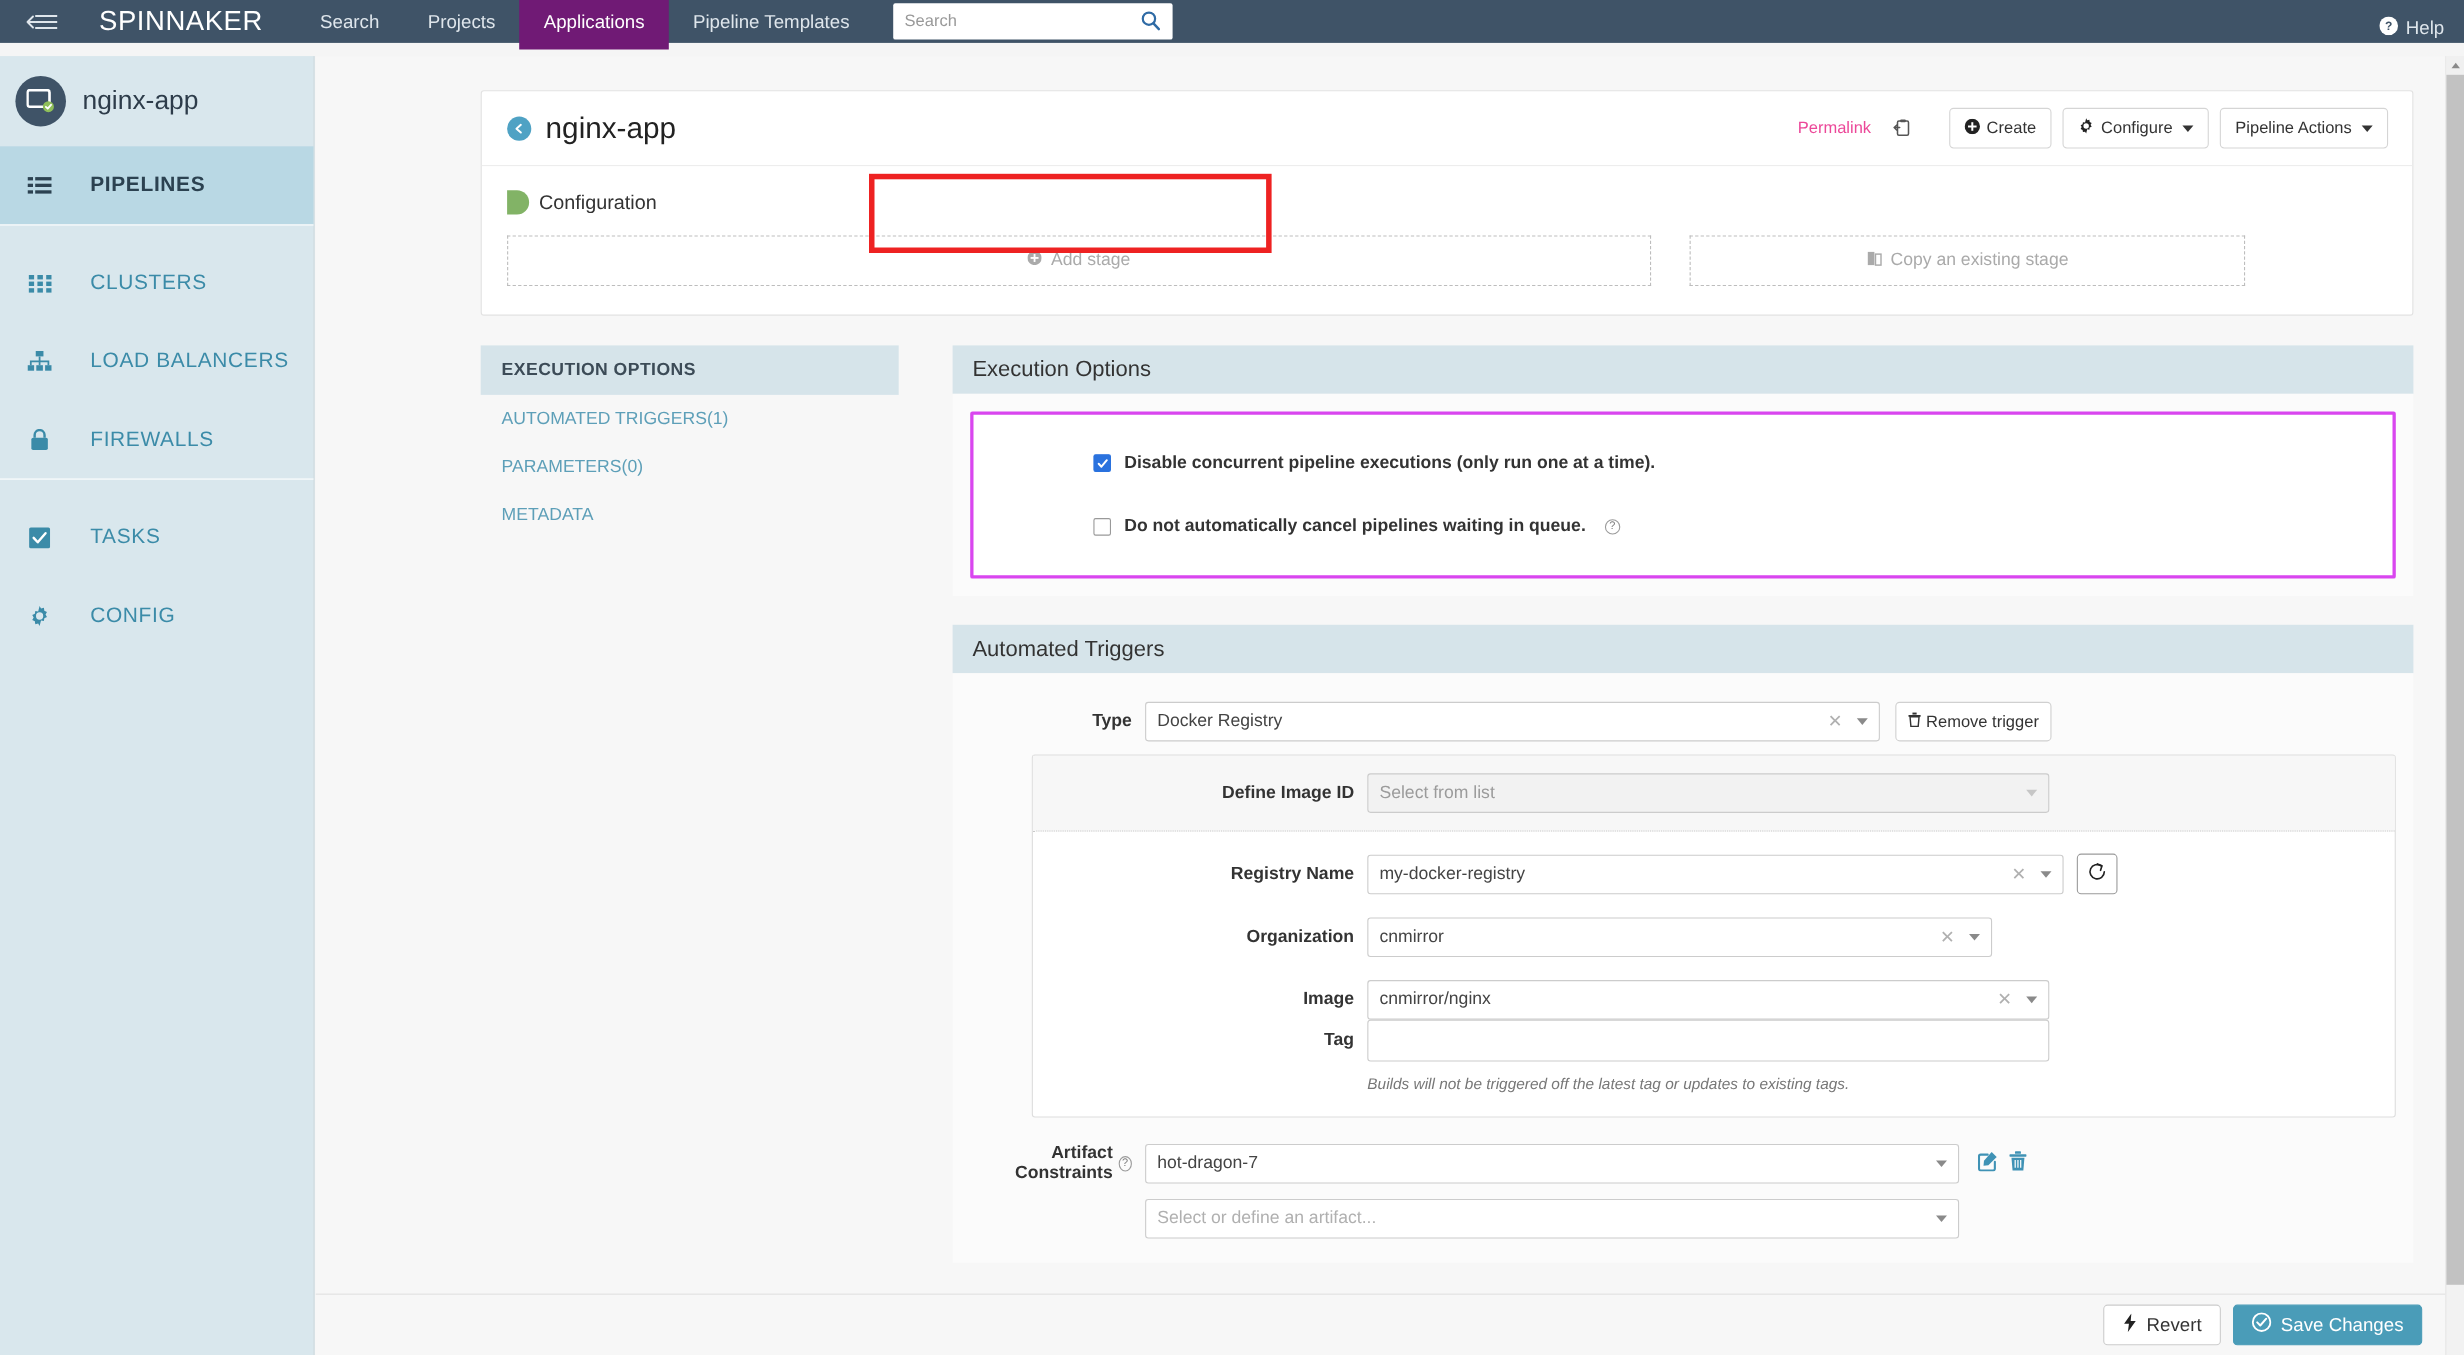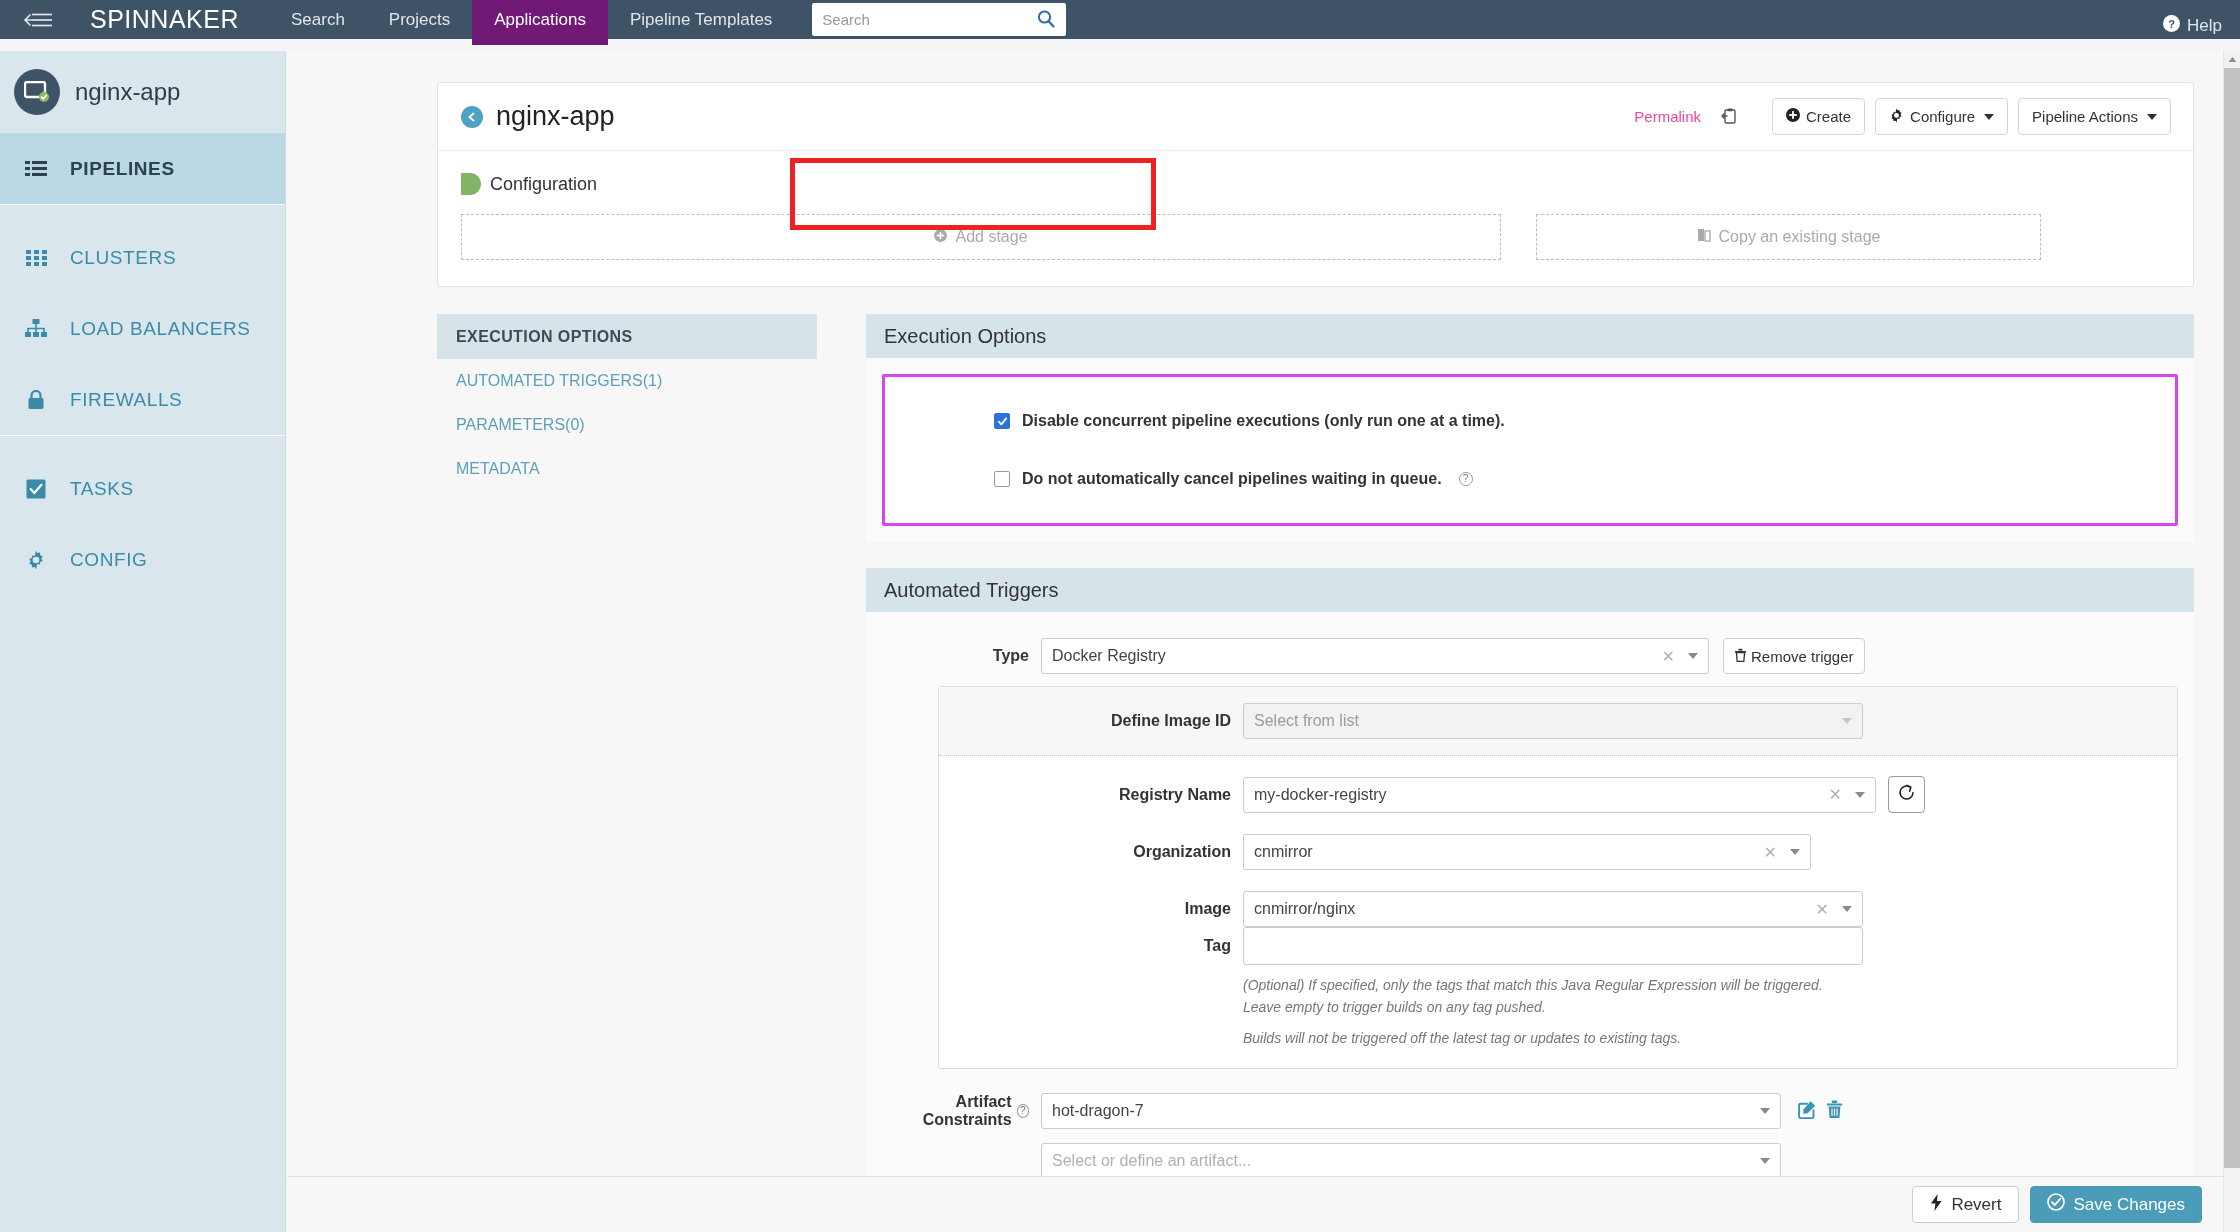--- a/index.html
+++ b/index.html
@@ -90,21 +90,21 @@
     display: flex; align-items: center; justify-content: center;
     position: relative;
     flex: none;
   }
   .app-name {
     font-size: 24px; color: #2d3c4a; font-weight: 400;
   }
   .side-item {
     height: 71px;
     display: flex; align-items: center;
-    padding-left: 22px; gap: 20px;
+    padding-left: 22px; gap: 32px;
     color: #3b8ba8;
     font-size: 19px;
     letter-spacing: 0.6px;
     cursor: pointer;
   }
   .side-item.active {
     background: #b9d8e4;
     color: #2c4251;
     font-weight: 700;
   }
@@ -667,21 +667,20 @@
               </div>
 
               <div class="frow" style="">
                 <div class="flabel" style="width:292px; margin-right:12px">Tag</div>
                 <div class="finput" style="width:620px; height:38px">
                   <span></span>
                 </div>
               </div>
 
               <div style="margin-left:304px; width:620px; margin-top:10px">
-                <div class="helptxt">(Optional) If specified, only the tags that match this Java Regular Expression will be triggered. Leave empty to trigger builds on any tag pushed.</div>
                 <div class="helptxt" style="margin-top:10px">Builds will not be triggered off the latest tag or updates to existing tags.</div>
               </div>
             </div>
 
             <div class="frow" style="margin-top:24px">
               <div class="flabel" style="width:147px; margin-right:12px; display:flex; justify-content:flex-end; align-items:center">
                 <span>Artifact Constraints</span>
                 <span class="helpq">?</span>
               </div>
               <div class="finput" style="width:740px">

